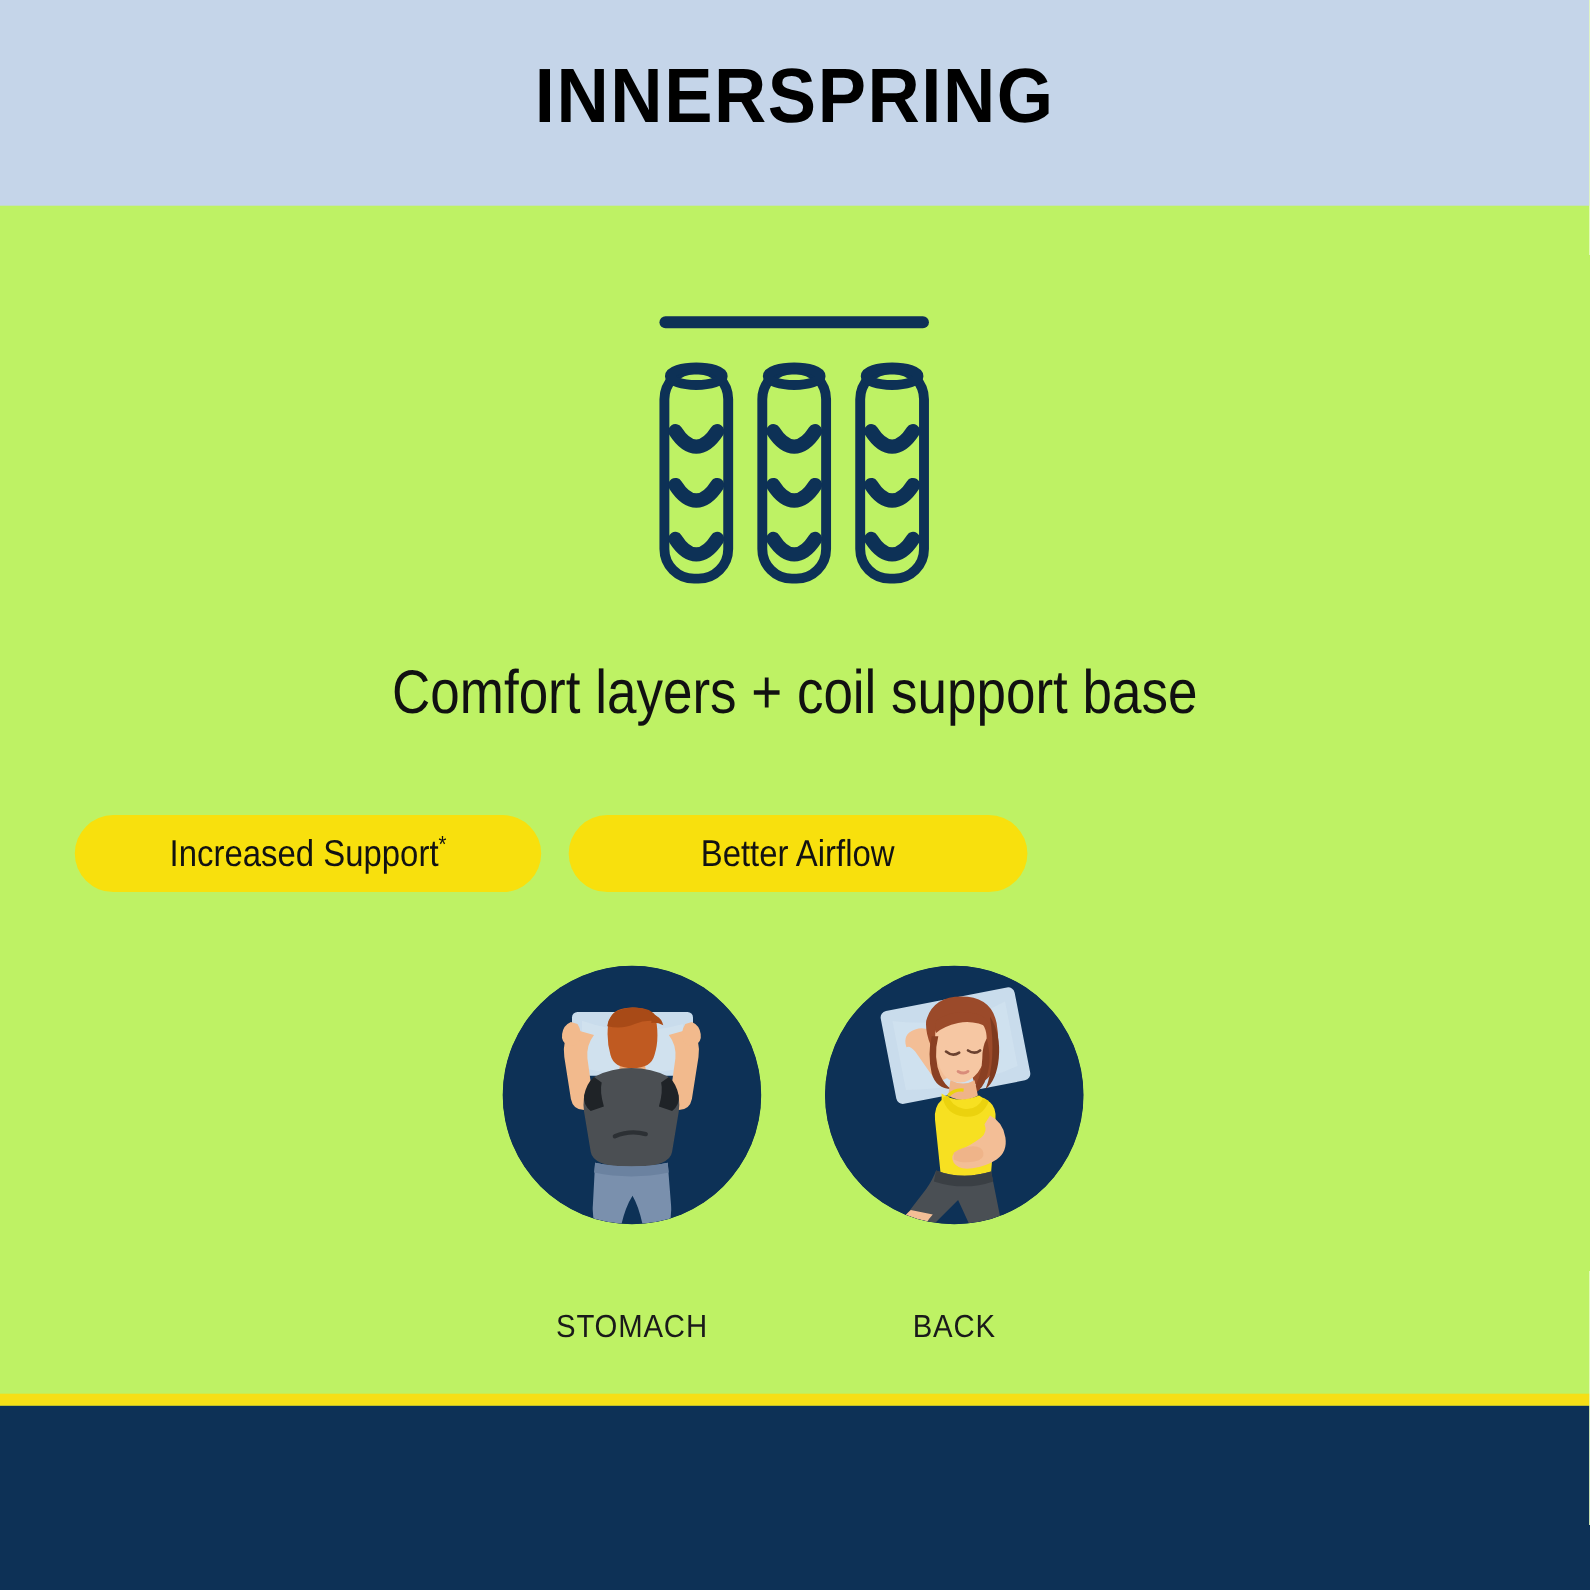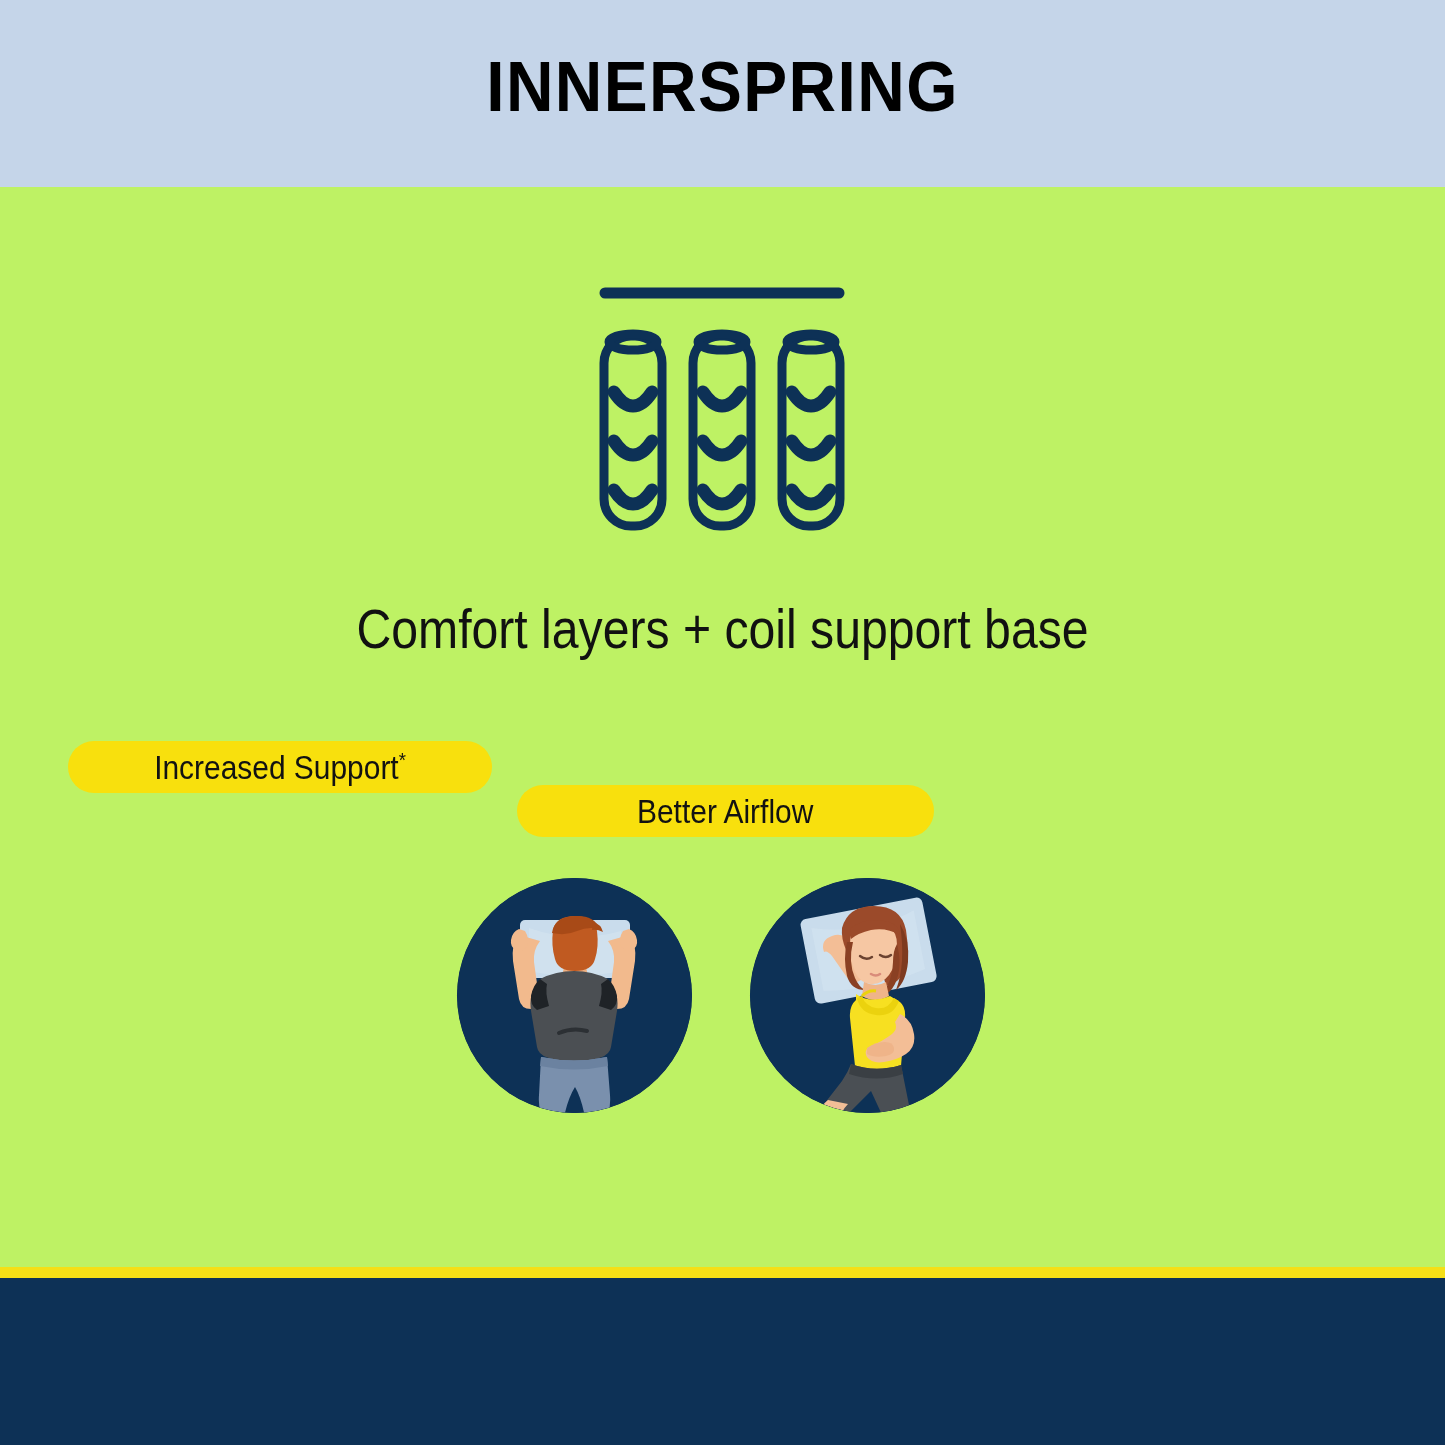--- a/index.html
+++ b/index.html
@@ -75,37 +75,37 @@
     left: 68px;
     top: 741px;
     width: 1309px;
     height: 70px;
     display: flex;
     gap: 25px;
   }
   .pill {
     background: #f8e00d;
     border-radius: 38px;
-    height: 52px;
+    height: 70px;
     display: flex;
     align-items: center;
     justify-content: center;
     font-family: "Liberation Sans", sans-serif;
     font-size: 34px;
     color: #121212;
     white-space: nowrap;
     position: relative;
   }
   .pill .pill-text {
     transform: scaleX(0.88);
     display: inline-block;
   }
   .pill-1 { flex: 0 0 424px; }
   .pill-2 { flex: 0 0 418px; }
-  .pill-3 { flex: 0 0 417px; margin-top: 44px; }
+  .pill-3 { flex: 0 0 417px; }
   .pill sup {
     font-size: 0.62em;
     vertical-align: super;
     line-height: 0;
   }
 
   
   .sleepers {
     position: absolute;
     left: 0;
@@ -318,20 +318,24 @@
 
             <path d="M78 222 q-12 10 -14 24 l24 0 q2 -12 10 -20 z" fill="#F3BE96"></path>
             <path d="M146 232 q6 10 6 22 l22 0 q-3 -16 -12 -26 z" fill="#F3BE96"></path>
           </g>
         </svg>
       </div>
     </div>
 
   </div>
 
+  <div class="sleeper-labels">
+    <div class="sleeper-label label-stomach">STOMACH</div>
+    <div class="sleeper-label label-back">BACK</div>
+  </div>
 
   <div class="footer-accent"></div>
   <div class="footer-band">
     
     
   </div>
 
 </div>
 
 </body></html>

